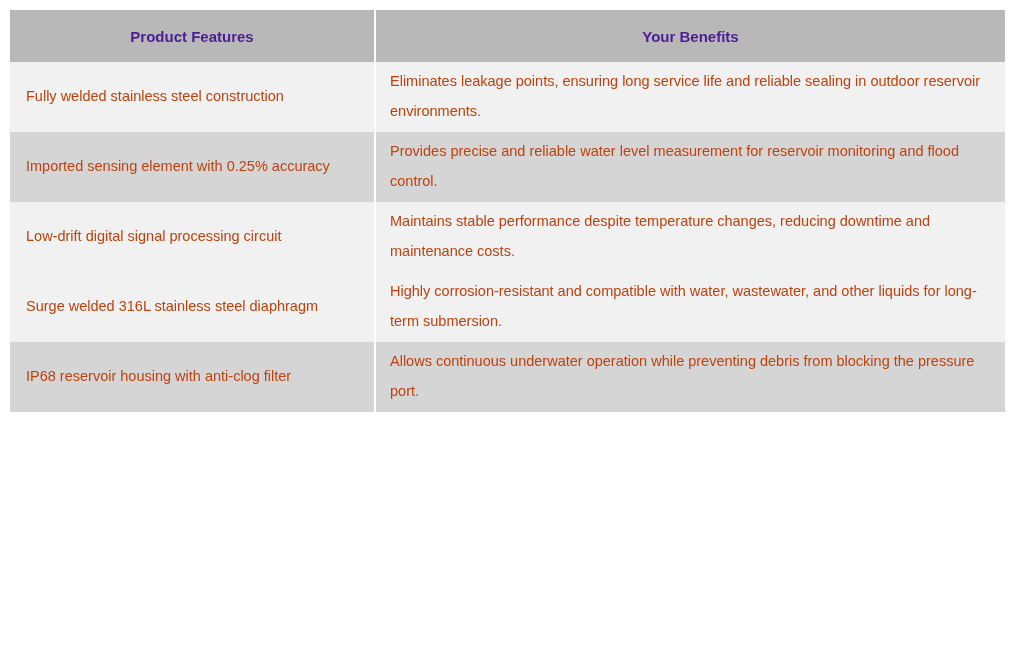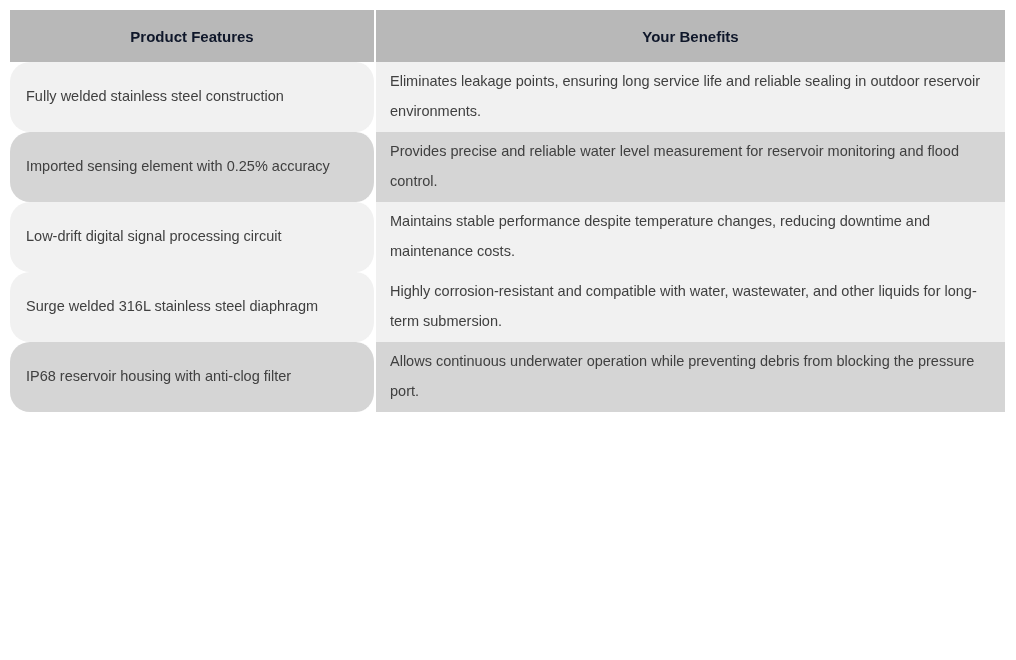--- a/index.html
+++ b/index.html
@@ -27,45 +27,44 @@
     width: 995px;
     table-layout: fixed;
   }
 
   table.feature-table col.col-features { width: 366px; }
   table.feature-table col.col-benefits { width: 629px; }
 
   
   thead th {
     background: #b8b8b8;
-    color: #0f172a;
+    color: #4c1d95;
     font-size: 15px;
     font-weight: bold;
     text-align: center;
     vertical-align: middle;
     height: 52px;
     padding: 0 14px;
     border: 0;
   }
   thead th.th-features {
     border-right: 2px solid #ffffff;
   }
 
   
   tbody td {
     font-size: 14.5px;
-    color: #404040;
+    color: #c2410c;
     border: 0;
     padding: 0 16px;
     vertical-align: middle;
   }
   tbody td.cell-feature {
     border-right: 2px solid #ffffff;
     line-height: 2.05;
-    border-radius: 20px;
   }
   tbody td.cell-benefit {
     line-height: 2.05;
     padding-left: 14px;
     padding-right: 22px;
     vertical-align: middle;
   }
 
   tbody tr.row-odd td  { background: #f1f1f1; }
   tbody tr.row-even td { background: #d5d5d5; }

